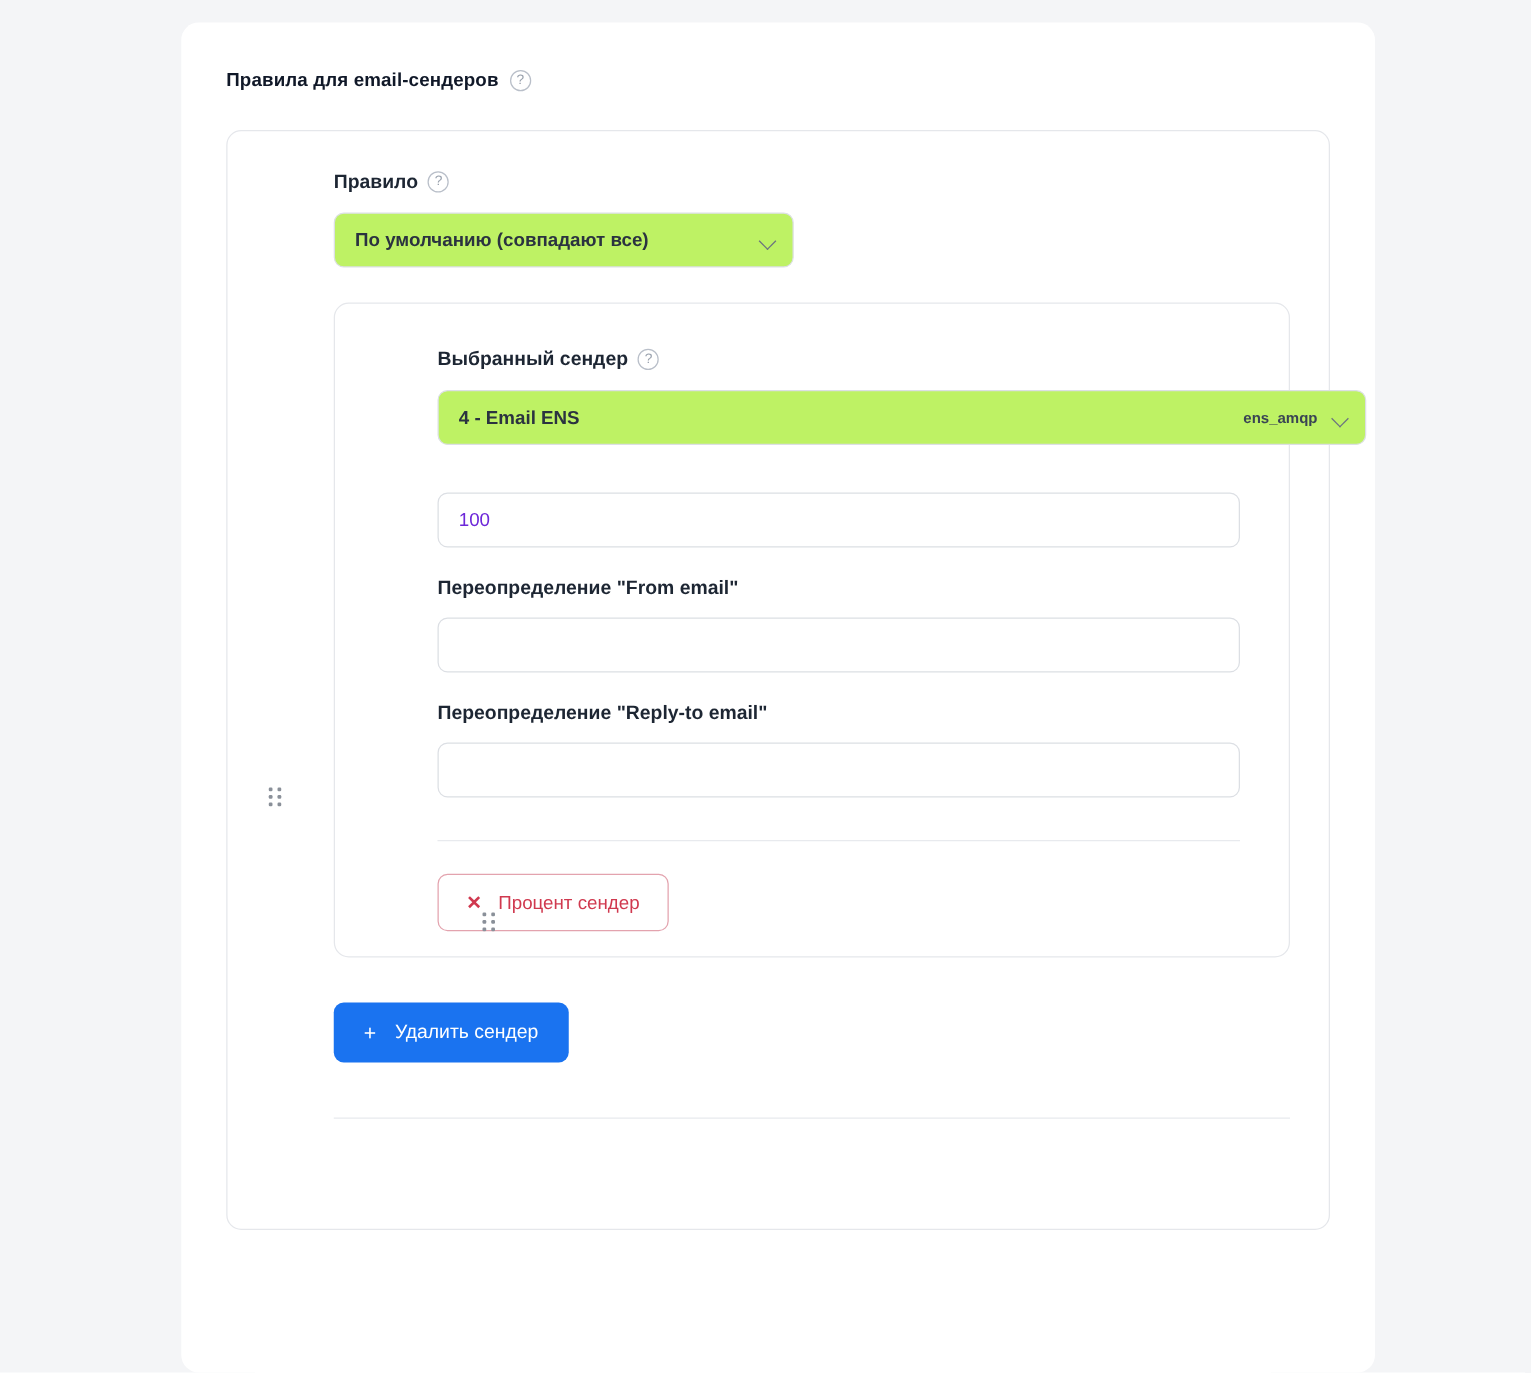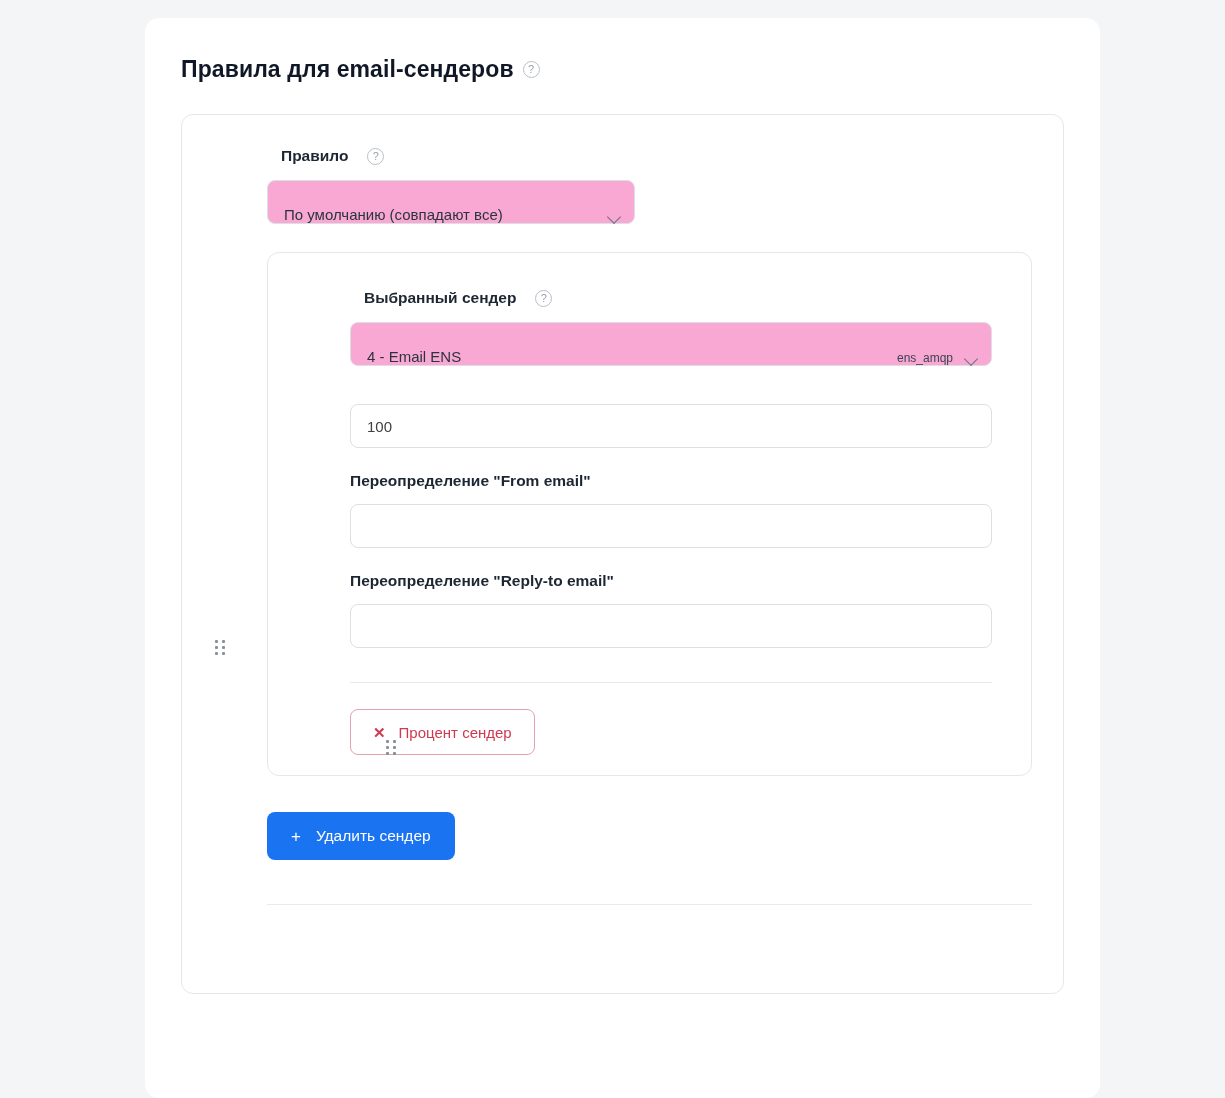--- a/index.html
+++ b/index.html
@@ -27,21 +27,21 @@
     padding: 34px 36px 0 36px;
   }
 
   .page-title-row {
     display: flex;
     align-items: center;
     gap: 9px;
     margin: 4px 0 0 0;
   }
   .page-title {
-    font-size: 23px;
+    font-size: 15px;
     font-weight: bold;
     color: #101828;
     letter-spacing: .1px;
   }
 
   .help-icon {
     width: 17px;
     height: 17px;
     border-radius: 50%;
     border: 1.4px solid #b9bfc9;
@@ -96,43 +96,43 @@
     left: 118px;
     top: 487px;
   }
 
   .rule-body {
     margin-left: 55px;
   }
 
   .label-row {
     display: flex;
-    align-items: flex-end;
-    gap: 19px;
-    margin-left: 14px;
+    align-items: flex-start;
+    gap: 8px;
   }
   .field-label {
     font-size: 15.5px;
     font-weight: bold;
     color: #1d2633;
   }
 
   .select-box {
     margin-top: 15px;
     height: 44px;
     border: 1px solid #dcdfe4;
     border-radius: 8px;
-    background: #f9a8d4;
+    background: #bef264;
     display: flex;
-    align-items: flex-end;
+    align-items: center;
     padding: 0 13px 0 16px;
     box-sizing: border-box;
     font-size: 15px;
     color: #2b3340;
     cursor: pointer;
+    font-weight: bold;
   }
   .select-rule { width: 368px; }
   .select-value { flex: 1; }
   .select-suffix {
     color: #3a4454;
     font-size: 12px;
     margin-right: 12px;
   }
   .chevron {
     width: 13px;
@@ -169,28 +169,28 @@
   .text-input {
     margin-top: 14px;
     width: 642px;
     height: 44px;
     border: 1px solid #dcdfe4;
     border-radius: 8px;
     box-sizing: border-box;
     padding: 0 16px;
     font-size: 15px;
     font-family: "Liberation Sans", sans-serif;
-    color: #404040;
+    color: #6d28d9;
     background: #fff;
     outline: none;
   }
   .text-input::placeholder { color: #b6bcc5; }
 
   .select-sender {
-    width: 642px;
+    width: 743px;
   }
 
   .divider {
     margin-top: 34px;
     width: 642px;
     height: 1px;
     background: #e8eaee;
   }
 
   .btn-delete {

